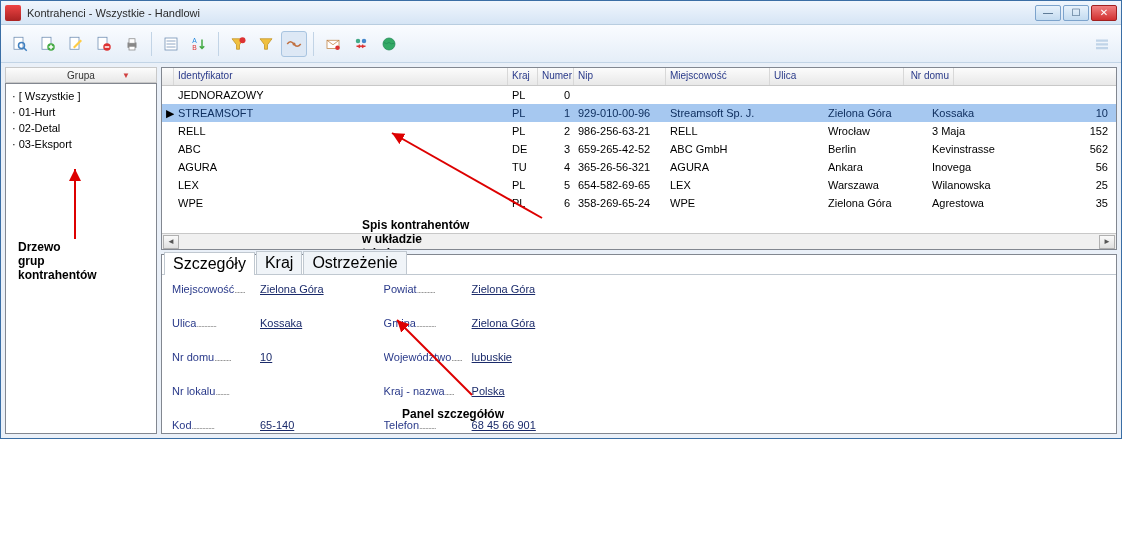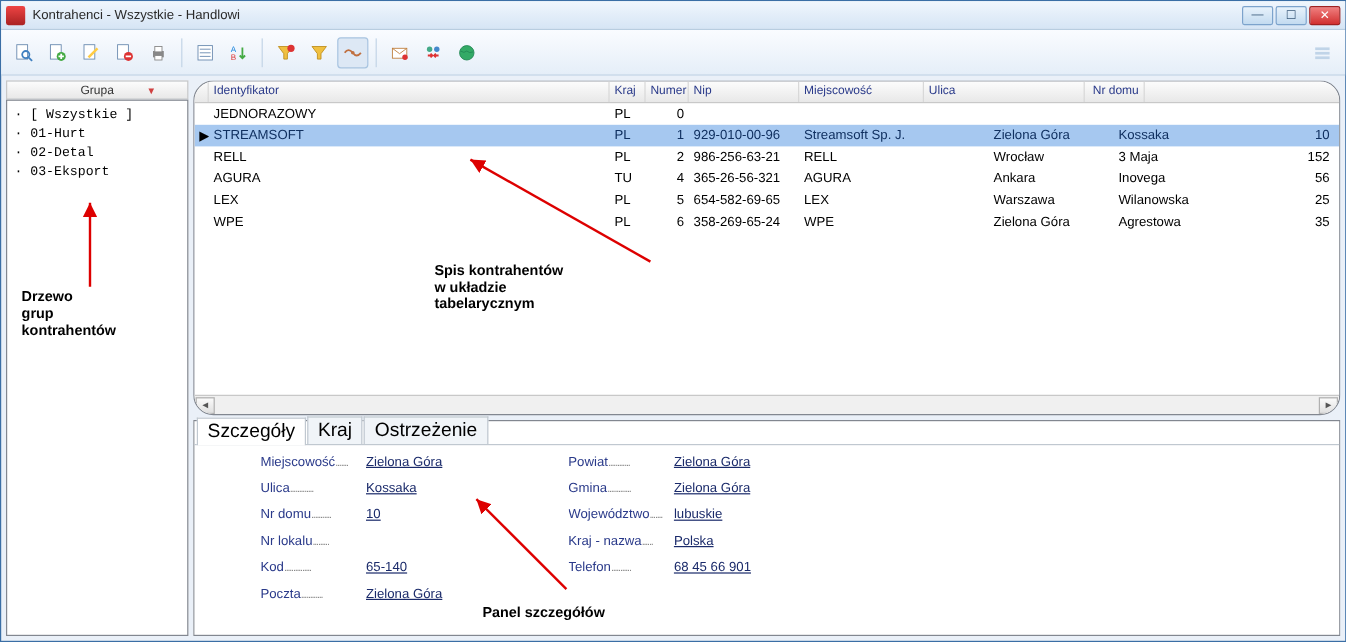--- a/index.html
+++ b/index.html
@@ -1,18 +1,18 @@
 <!DOCTYPE html>
 <html><head>
 <meta charset="utf-8">
 <style>
 * { box-sizing: border-box; margin: 0; padding: 0; }
 body { font-family: Tahoma, Arial, sans-serif; font-size: 11px; background: #fff; overflow: hidden; }
 
-.window { width: 1122px; height: 535px; border: 1px solid #3a6ea5; background: #eaf0f8; display: flex; flex-direction: column; }
+.window { width: 1122px; height: 439px; border: 1px solid #3a6ea5; background: #eaf0f8; display: flex; flex-direction: column; }
 
 
 .titlebar { height: 24px; background: linear-gradient(#f0f6fd, #d6e5f5); display: flex; align-items: center; padding: 0 4px; border-bottom: 1px solid #b8cde0; }
 .titlebar-icon { width: 16px; height: 16px; background: linear-gradient(#e44,#a22); border-radius: 2px; margin-right: 6px; }
 .titlebar-text { color: #2a2a2a; flex: 1; }
 .win-buttons { display: flex; gap: 2px; }
 .win-btn { width: 26px; height: 16px; border: 1px solid #7ca3cc; background: linear-gradient(#e8f2fb,#c3dbf0); border-radius: 2px; display: flex; align-items: center; justify-content: center; font-size: 10px; color: #3a5a7a; cursor: pointer; }
 .win-btn.close { background: linear-gradient(#f08080,#d13030); border-color: #a02020; color: #fff; }
 
 
@@ -23,42 +23,42 @@
 .toolbar-right { margin-left: auto; display:flex; gap:2px; }
 
 
 .mainbody { flex: 1; display: flex; padding: 4px; gap: 4px; overflow: hidden; }
 
 
 .leftpanel { width: 152px; display: flex; flex-direction: column; }
 .grupa-header { height: 16px; background: linear-gradient(#fcfcfc,#e8e8e8); border: 1px solid #c8c8c8; display: flex; align-items: center; justify-content: center; font-size: 10px; color: #333; position: relative; text-align: right; }
 .grupa-arrow { position: absolute; right: 26px; color: #d04040; font-size: 8px; }
 .tree { flex: 1; background: #fff; border: 1px solid #828790; padding: 4px 6px; line-height: 16px; position: relative; }
-.tree-item { color: #000; cursor: pointer; white-space: nowrap; font-family: Liberation Mono, monospace; }
+.tree-item { color: #000; cursor: pointer; white-space: nowrap; }
 
 
 .rightpanel { flex: 1; display: flex; flex-direction: column; gap: 4px; overflow: hidden; }
 .grid-wrap { flex: 1; background: #fff; border: 1px solid #828790; display: flex; flex-direction: column; overflow: hidden; }
 .grid-header { height: 18px; background: linear-gradient(#fcfcfc,#e8e8e8); display: flex; border-bottom: 1px solid #c8c8c8; }
 .gh-cell { border-right: 1px solid #d8d8d8; padding: 2px 4px; font-size: 10px; color: #2a3a8a; overflow: hidden; white-space: nowrap; }
 .grid-body { flex: 1; overflow: auto; position: relative; }
 .grid-row { display: flex; height: 18px; align-items: center; }
 .grid-row.selected { background: #a6c8f0; color: #103060; }
 .g-cell { padding: 0 4px; overflow: hidden; white-space: nowrap; }
 .row-indicator { width: 12px; text-align: center; color: #000; }
 .grid-scroll { height: 16px; background: #f0f0f0; border-top: 1px solid #c8c8c8; display: flex; align-items: center; }
 .scroll-btn { width: 16px; height: 14px; background: linear-gradient(#fafafa,#e0e0e0); border: 1px solid #b0b0b0; margin: 0 1px; display:flex; align-items:center; justify-content:center; font-size:8px; color:#555; }
 
 
 .detailpanel { height: 180px; background: #fff; border: 1px solid #828790; display: flex; flex-direction: column; }
 .tabs { height: 20px; display: flex; align-items: flex-end; padding: 2px 2px 0 2px; border-bottom: 1px solid #c0c8d0; }
 .tab { padding: 2px 8px; border: 1px solid #c0c8d0; border-bottom: none; background: #f0f4f8; margin-right: 1px; font-size: 16px; cursor: pointer; }
 .tab.active { background: #fff; position: relative; top: 1px; }
 .detail-body { flex: 1; padding: 8px 10px; display: flex; gap: 60px; }
-.detail-col { display: flex; flex-direction: column; gap: 4px; margin-left: 45px; }
+.detail-col { display: flex; flex-direction: column; gap: 16px; }
 .detail-row { display: flex; align-items: baseline; height: 18px; }
 .detail-label { width: 84px; color: #2a3a8a; font-size: 11px; white-space: nowrap; overflow: hidden; }
 .detail-dots { color: #888; font-size: 9px; letter-spacing: -1px; }
 .detail-value { color: #1a2a6a; text-decoration: underline; margin-left: 4px; }
 
 
 .annotation { position: absolute; color: #000; font-weight: bold; font-size: 12px; pointer-events: none; z-index: 100; line-height: 14px; }
 .arrow { position: absolute; pointer-events: none; z-index: 99; }
 
 
@@ -201,21 +201,21 @@
       <div class="tree" id="tree">
           <div class="tree-item">· [ Wszystkie ]</div>
           <div class="tree-item">· 01-Hurt</div>
           <div class="tree-item">· 02-Detal</div>
           <div class="tree-item">· 03-Eksport</div>
         </div>
     </div>
 
     <div class="rightpanel">
 
-      <div class="grid-wrap" style="position:relative;border-radius:17px;">
+      <div class="grid-wrap" style="position:relative;">
         <div class="grid-header">
           <div class="gh-cell c-ind"></div>
           <div class="gh-cell c-id">Identyfikator</div>
           <div class="gh-cell c-kraj">Kraj</div>
           <div class="gh-cell c-num">Numer</div>
           <div class="gh-cell c-nip">Nip</div>
           <div class="gh-cell c-mie">Miejscowość</div>
           <div class="gh-cell c-ul">Ulica</div>
           <div class="gh-cell c-nrd">Nr domu</div>
         </div>
@@ -248,20 +248,31 @@
               <div class="g-cell c-kraj">PL</div>
               <div class="g-cell c-num">2</div>
               <div class="g-cell c-nip">986-256-63-21</div>
               <div class="g-cell c-naz">RELL</div>
               <div class="g-cell c-mie">Wrocław</div>
               <div class="g-cell c-ul">3 Maja</div>
               <div class="g-cell c-nrd">152</div>
             </div>
             <div class="grid-row">
               <div class="g-cell c-ind row-indicator"></div>
+              <div class="g-cell c-id">ABC</div>
+              <div class="g-cell c-kraj">DE</div>
+              <div class="g-cell c-num">3</div>
+              <div class="g-cell c-nip">659-265-42-52</div>
+              <div class="g-cell c-naz">ABC GmbH</div>
+              <div class="g-cell c-mie">Berlin</div>
+              <div class="g-cell c-ul">Kevinstrasse</div>
+              <div class="g-cell c-nrd">562</div>
+            </div>
+            <div class="grid-row">
+              <div class="g-cell c-ind row-indicator"></div>
               <div class="g-cell c-id">AGURA</div>
               <div class="g-cell c-kraj">TU</div>
               <div class="g-cell c-num">4</div>
               <div class="g-cell c-nip">365-26-56-321</div>
               <div class="g-cell c-naz">AGURA</div>
               <div class="g-cell c-mie">Ankara</div>
               <div class="g-cell c-ul">Inovega</div>
               <div class="g-cell c-nrd">56</div>
             </div>
             <div class="grid-row">

